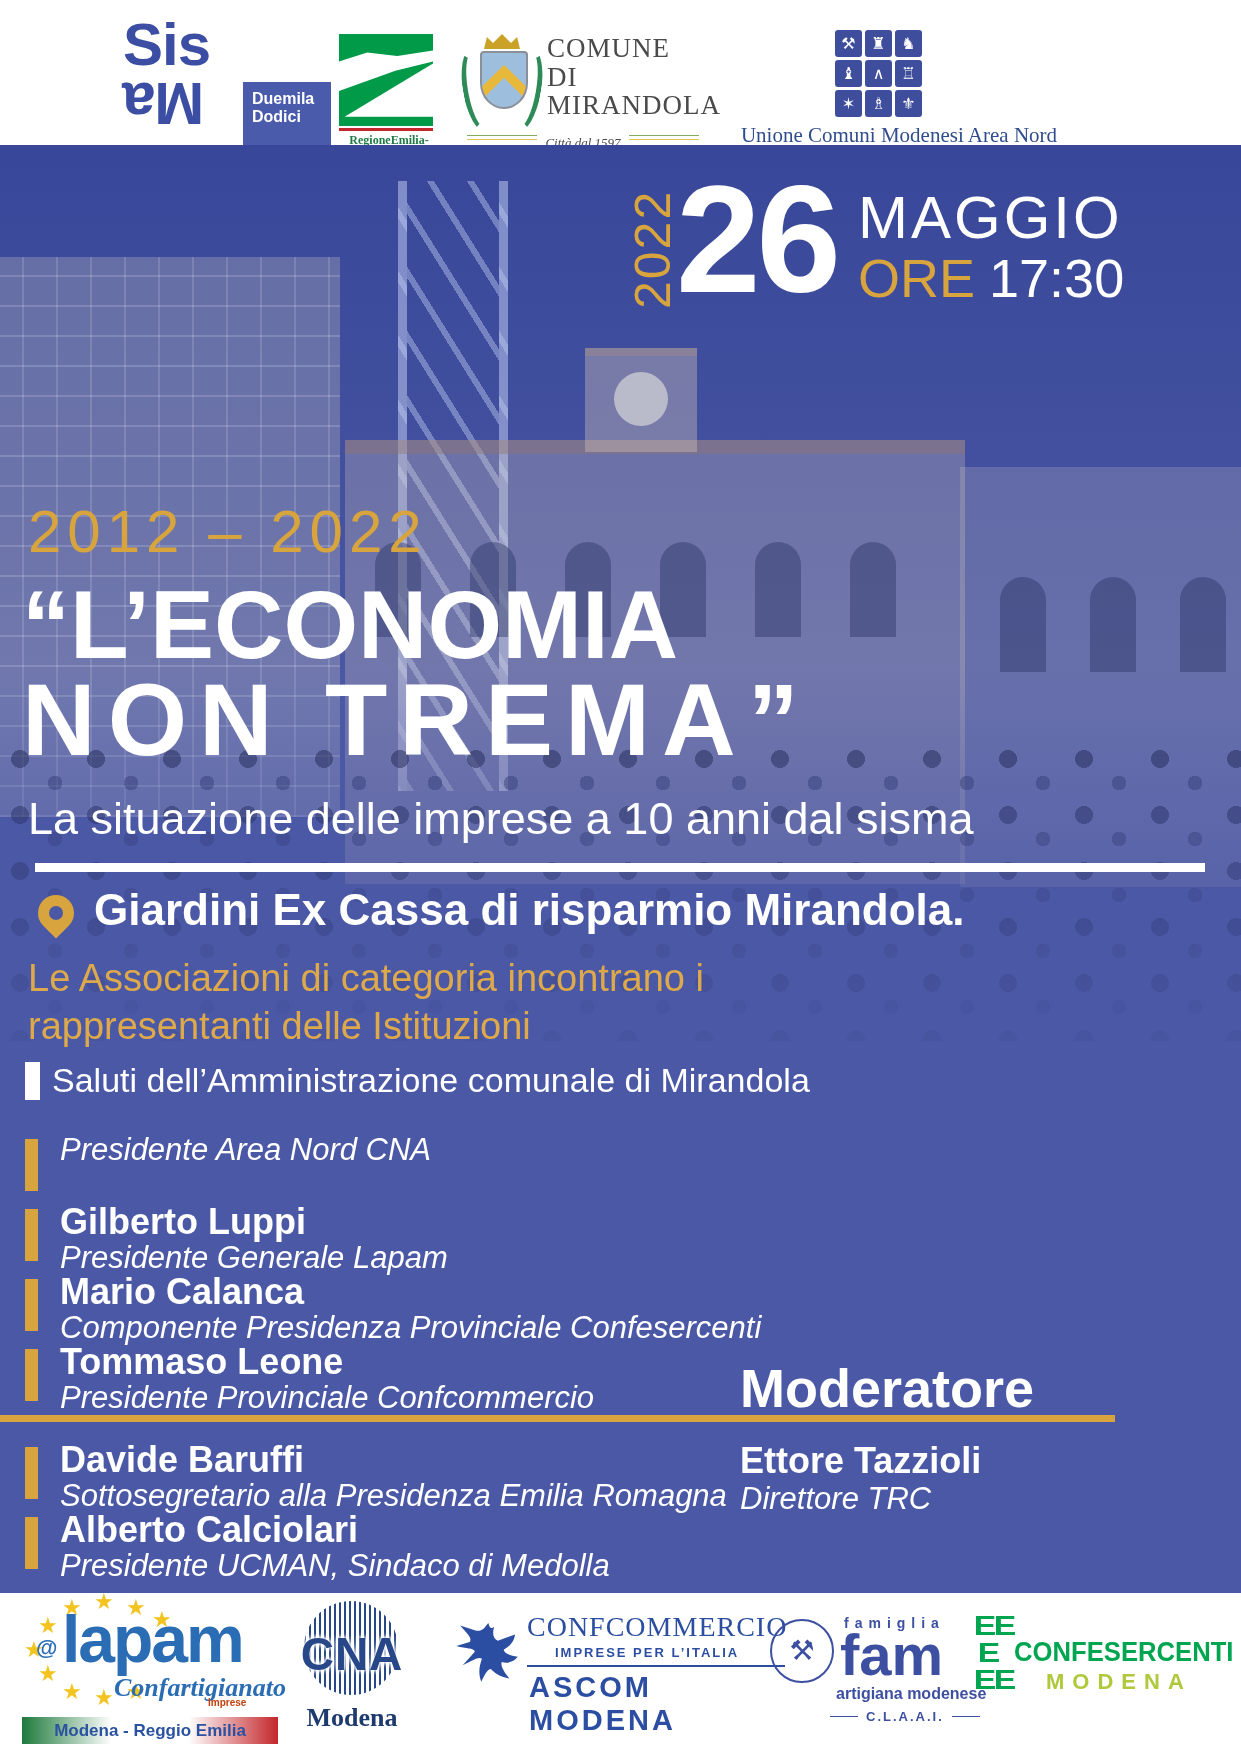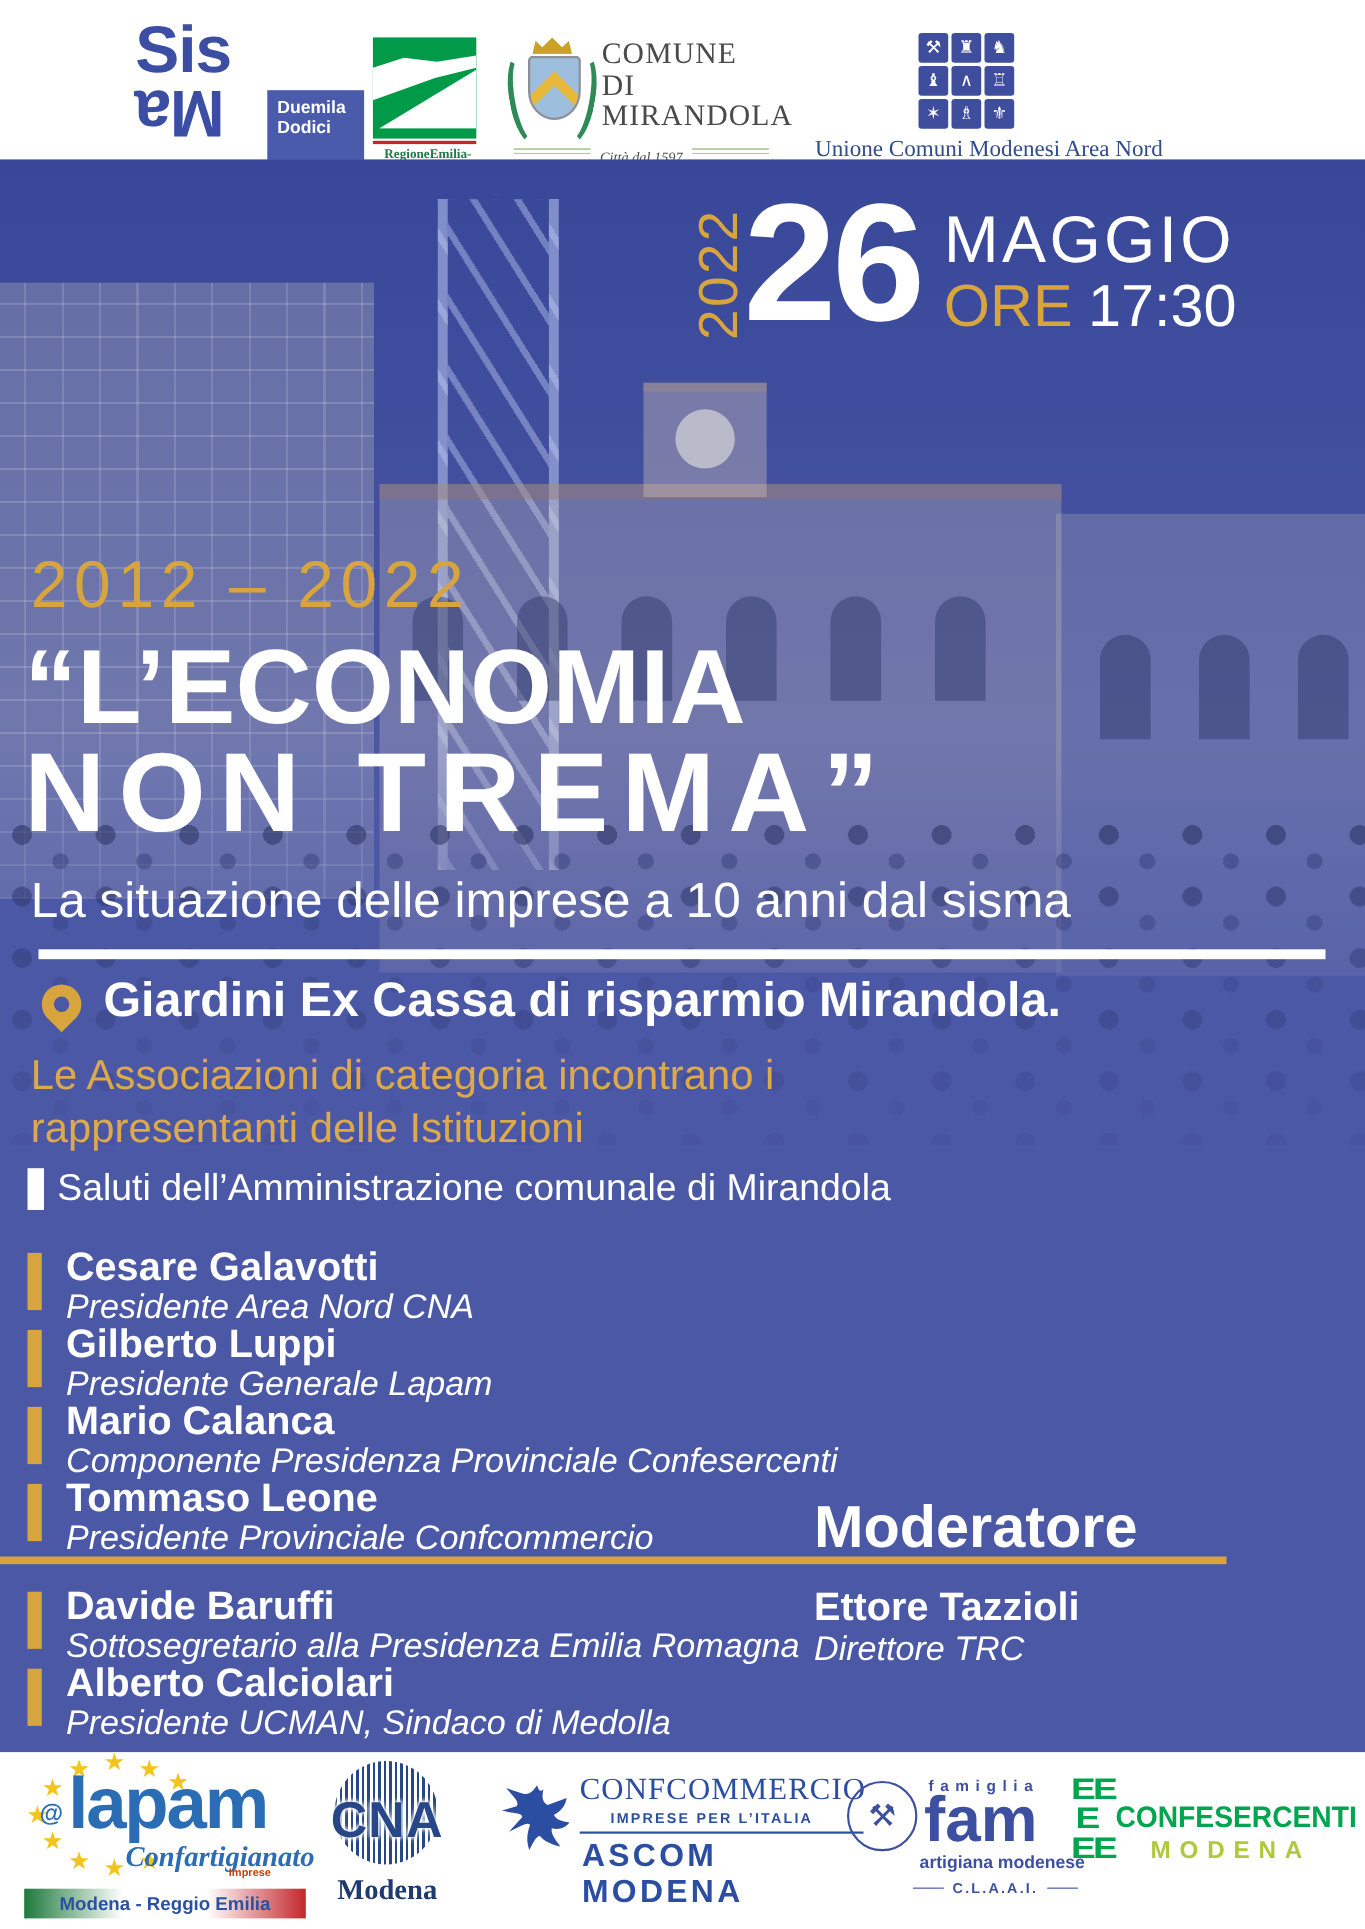--- a/index.html
+++ b/index.html
@@ -295,21 +295,20 @@
     </div>
 
     <div id="saluti" class="abs">
       <div class="sqb"></div>
       <div class="stx">Saluti dell’Amministrazione comunale di Mirandola</div>
     </div>
 
     <div class="speaker" style="top:988px;">
       <div class="goldbar"></div>
       <div>
-        <div class="sp-name">Cesare Galavotti</div>
         <div class="sp-role">Presidente Area Nord CNA</div>
       </div>
     </div>
     <div class="speaker" style="top:1058px;">
       <div class="goldbar"></div>
       <div>
         <div class="sp-name">Gilberto Luppi</div>
         <div class="sp-role">Presidente Generale Lapam</div>
       </div>
     </div>

